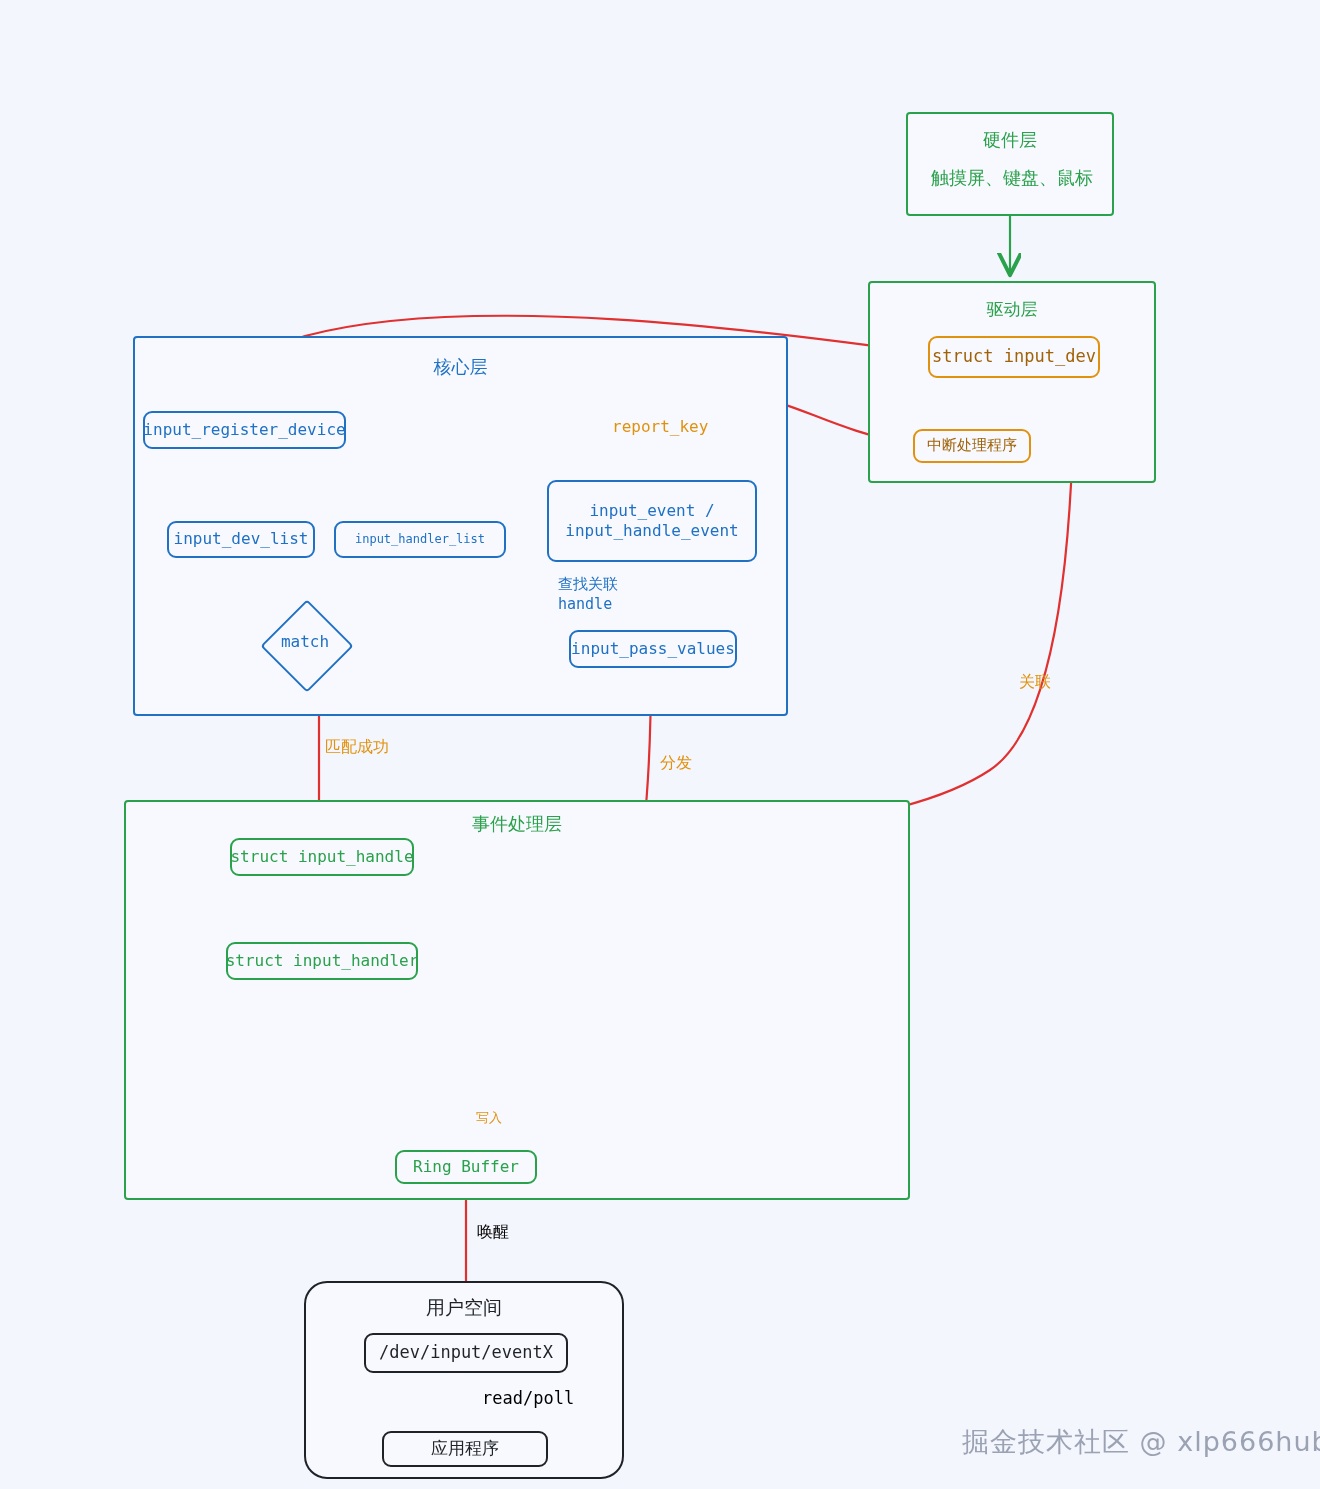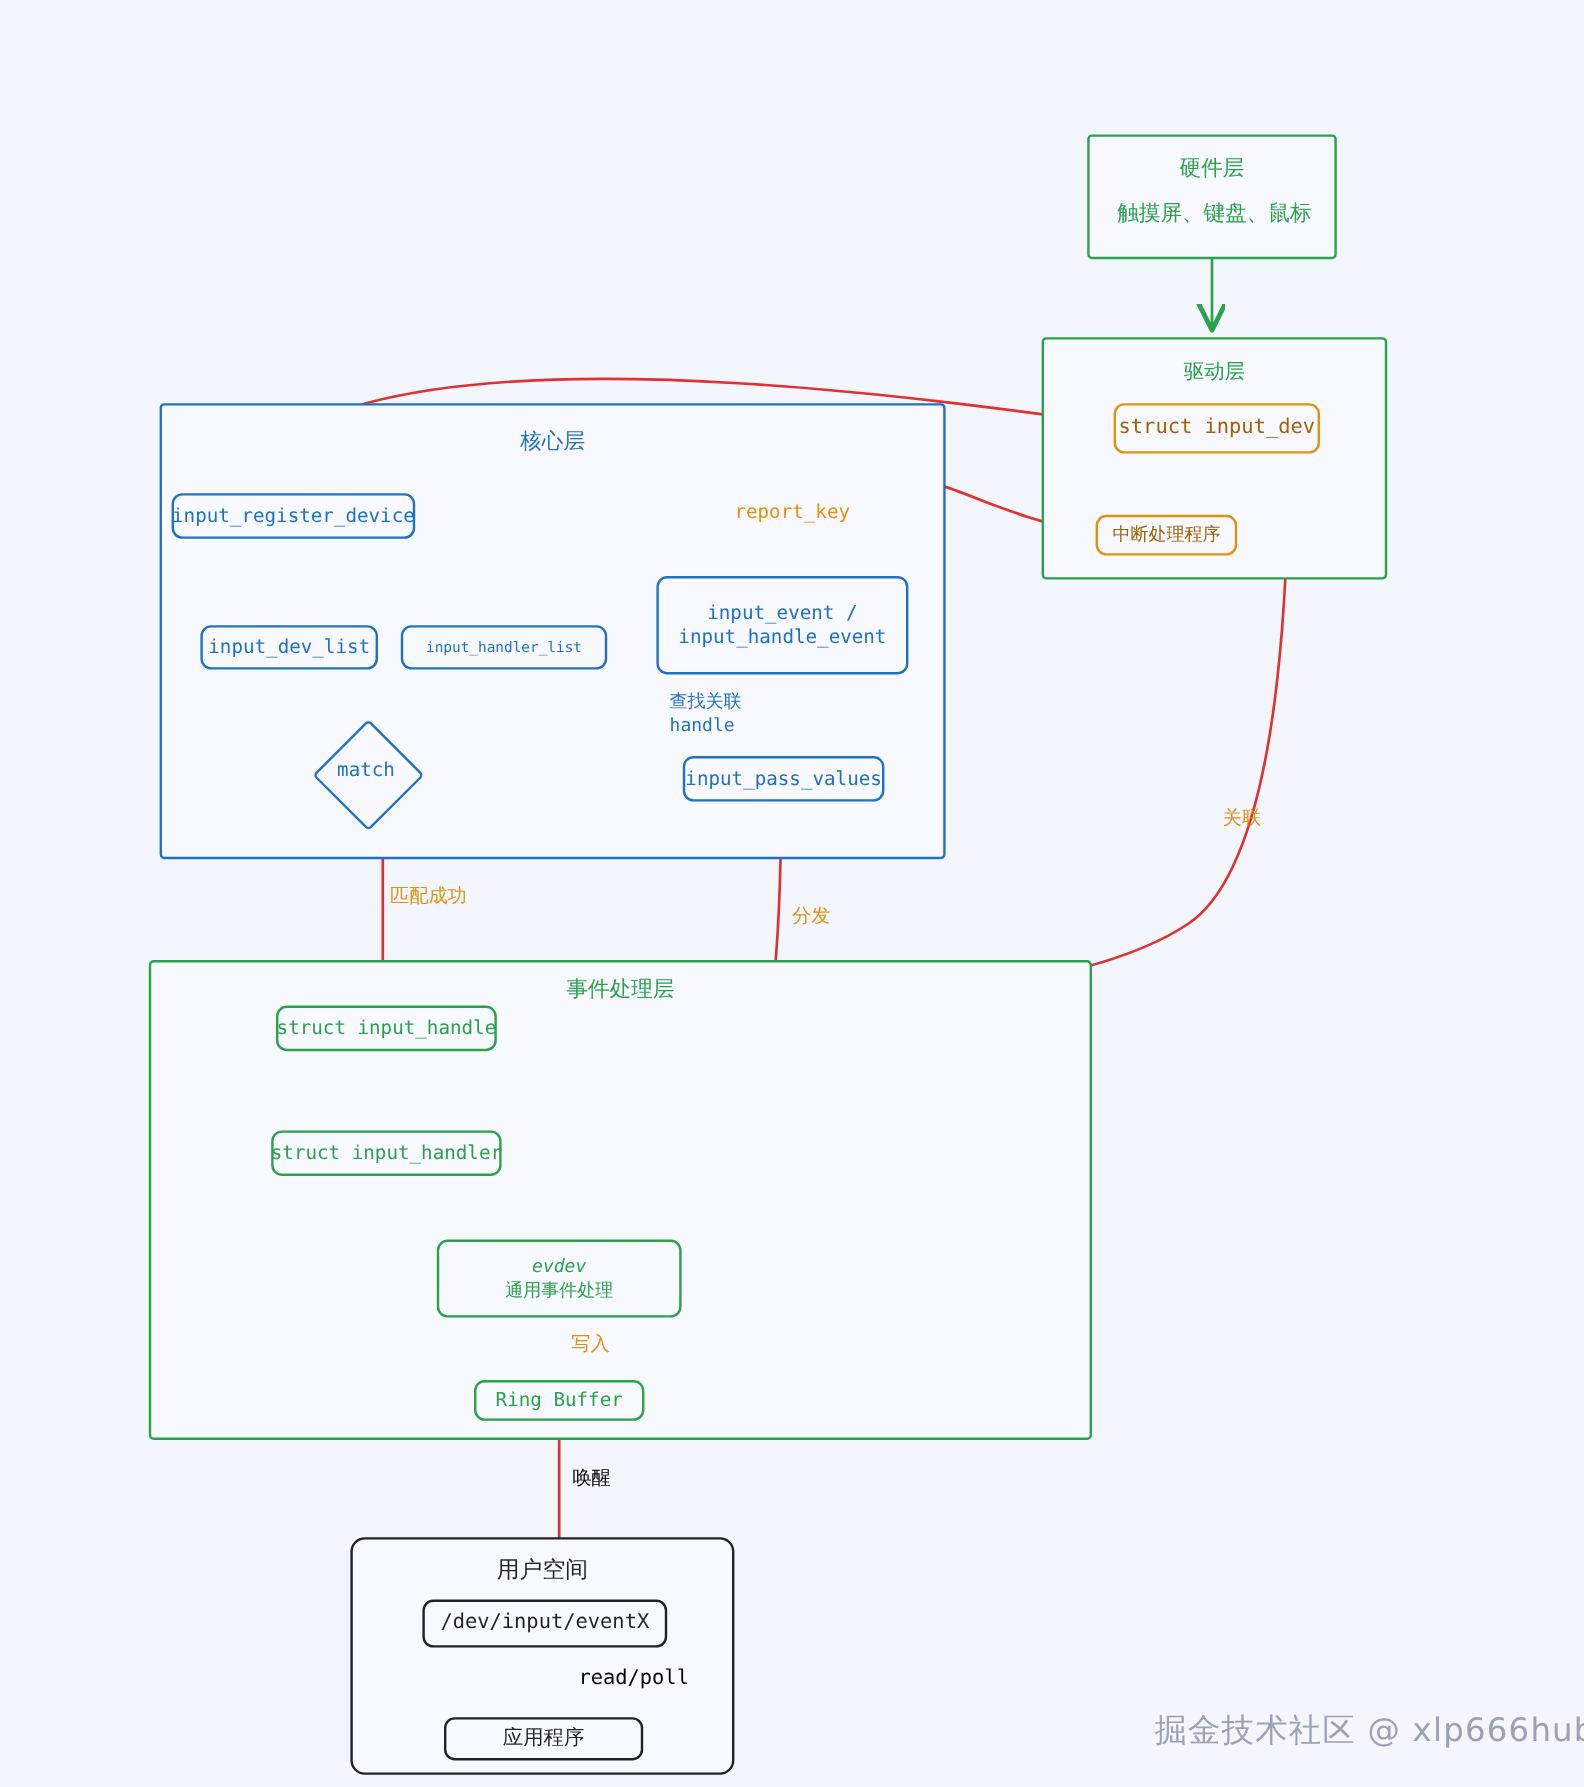--- a/index.html
+++ b/index.html
@@ -178,48 +178,44 @@
   <div class="mono" style="position:absolute; left:260px; top:632px; width:90px; text-align:center;
               color:#2071c4; font-size:16px; white-space:pre;">match</div>
 
   <div class="container c-green" style="left:124px; top:800px; width:786px; height:400px;">
     <div class="ctitle t-green" style="top:10px; font-size:18px;">事件处理层</div>
 
     <div class="node green mono" style="left:104px; top:36px; width:184px; height:38px; font-size:16px;">struct input_handle</div>
 
     <div class="node green mono" style="left:100px; top:140px; width:192px; height:38px; font-size:16px;">struct input_handler</div>
 
-    <div class="node green" style="left:238px; top:231px; width:204px; height:65px; font-size:15px;">
-      <div style="font-family:'DejaVu Sans Mono','Liberation Mono',monospace; font-style:italic; font-size:15px;">evdev</div>
-      <div style="font-size:15px;">通用事件处理</div>
-    </div>
 
     <div class="node green mono" style="left:269px; top:348px; width:142px; height:34px; font-size:16px;">Ring Buffer</div>
   </div>
 
-  <div class="container c-dark" style="left:292px; top:1281px; width:320px; height:198px; border-radius:12px;">
+  <div class="container c-dark" style="left:304px; top:1281px; width:320px; height:198px; border-radius:23px;">
     <div class="ctitle t-dark" style="top:12px; font-size:19px;">用户空间</div>
 
     <div class="node dark mono" style="left:58px; top:50px; width:204px; height:40px; font-size:17px;">/dev/input/eventX</div>
 
     <div class="node dark" style="left:76px; top:148px; width:166px; height:36px; font-size:17px;">应用程序</div>
   </div>
 
   <div class="edge-label lbl-orange mono" style="left:612px; top:417px; font-size:16px;">report_key</div>
 
   <div class="edge-label lbl-blue mono" style="left:558px; top:575px; font-size:15px; text-align:left;">查找关联
 handle</div>
 
   <div class="edge-label lbl-orange" style="left:325px; top:737px; font-size:16px;">匹配成功</div>
 
   <div class="edge-label lbl-orange" style="left:660px; top:753px; font-size:16px;">分发</div>
 
   <div class="edge-label lbl-orange" style="left:1019px; top:672px; font-size:16px;">关联</div>
 
-  <div class="edge-label lbl-orange" style="left:476px; top:1110px; font-size:16px;">写入</div>
+  <div class="edge-label lbl-orange" style="left:476px; top:1110px; font-size:13px;">写入</div>
 
   <div class="edge-label lbl-dark" style="left:477px; top:1222px; font-size:16px;">唤醒</div>
 
   <div class="edge-label lbl-dark mono" style="left:482px; top:1387px; font-size:17px;">read/poll</div>
 
   <div class="watermark" style="left:962px; top:1424px;">掘金技术社区 @ xlp666hub</div>
 
 </div>
 
 </body></html>

